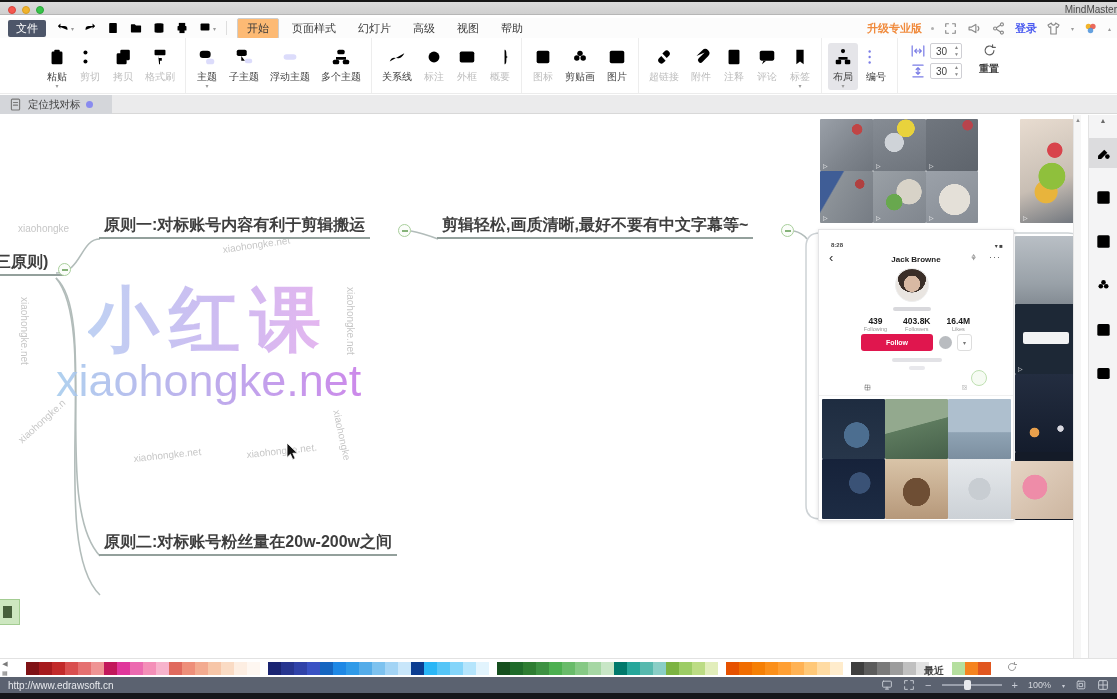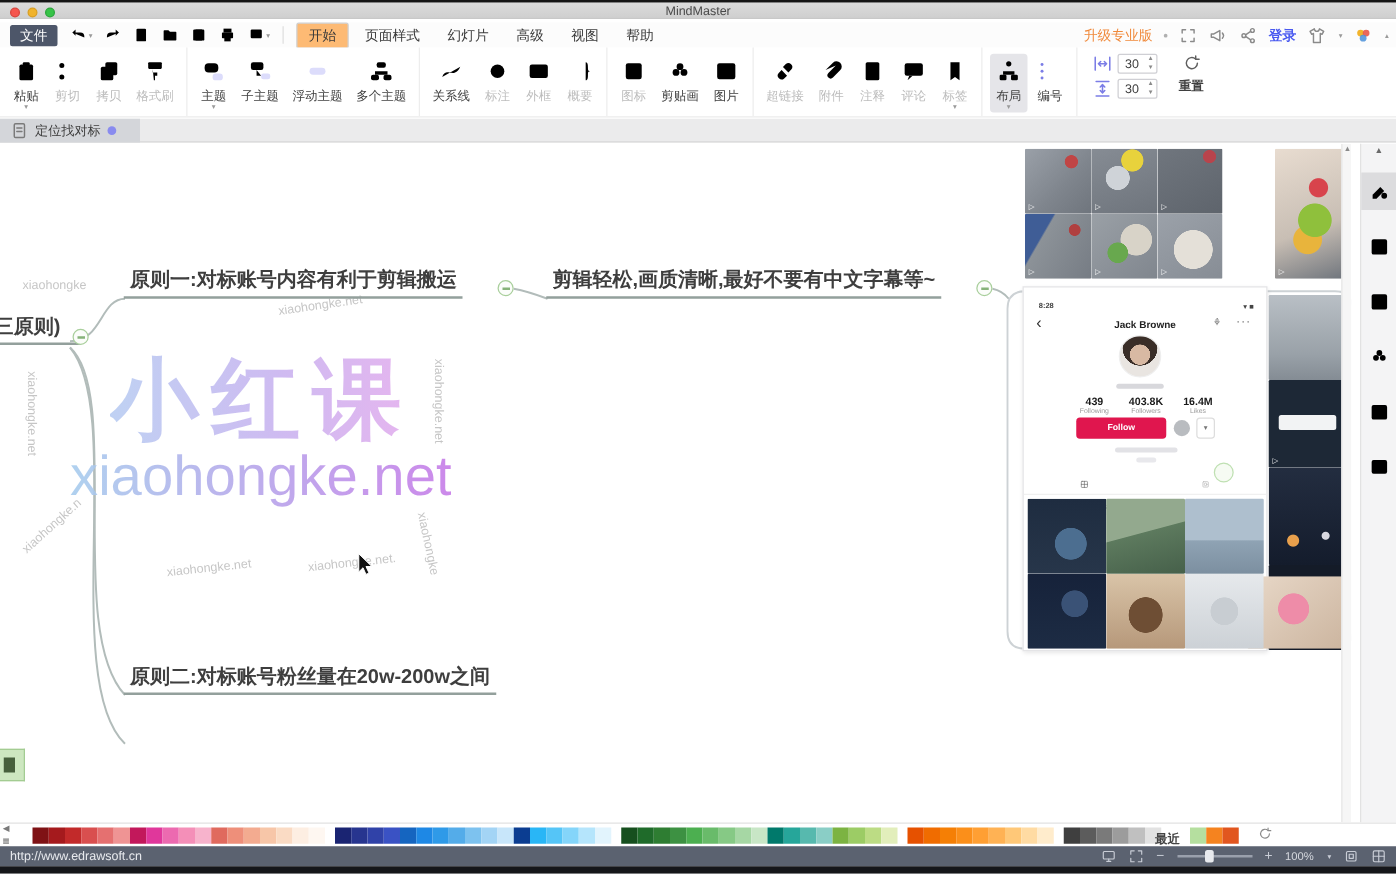--- a/index.html
+++ b/index.html
@@ -7,35 +7,35 @@
   body { font-family:"Liberation Sans","DejaVu Sans",sans-serif; background:#fff; position:relative; }
   .screen { position:absolute; inset:0; }
 
   
   .titlebar { position:absolute; left:0; top:0; width:1117px; height:15px;
     background:linear-gradient(#dcdcdc,#cfcfcf); border-top:2px solid #161616; border-bottom:1px solid #b6b6b6; }
   .tl { position:absolute; top:4px; width:8px; height:8px; border-radius:50%; }
   .tl.red { left:8px; background:#f5564e; border:1px solid #d8443c; }
   .tl.yel { left:22px; background:#f0b32c; border:1px solid #d99e21; }
   .tl.grn { left:36px; background:#37c348; border:1px solid #2aa63a; }
-  .win-title { position:absolute; left:0; right:0; top:2px; text-align:center; font-size:10px; color:#4a4a4a; }
+  .win-title { position:absolute; left:0; right:0; top:2px; text-align:right; font-size:10px; color:#4a4a4a; }
 
   
   .menubar { position:absolute; left:0; top:18px; width:1117px; height:20px; background:#fcfcfc; display:flex; align-items:center; }
   .file-btn { margin-left:8px; width:38px; height:17px; background:#4d5669; color:#fff; font-size:11px;
     display:flex; align-items:center; justify-content:center; border-radius:2px; }
   .quick { display:flex; align-items:center; margin-left:10px; gap:9px; color:#7c7c7c; }
   .quick .qi { display:flex; align-items:center; }
   .tiny-caret { font-size:6px; color:#9a9a9a; margin-left:1px; }
   .mb-sep { width:1px; height:14px; background:#dedede; margin:0 10px; }
   .menu-tabs { display:flex; align-items:center; gap:4px; }
   .mtab { font-size:11px; color:#3a3a3a; padding:2px 9px; white-space:nowrap; }
   .mtab.active { border:1px solid #cfcfcf; border-radius:2px; background:#fdba74; }
   .menu-right { position:absolute; right:6px; top:0; height:20px; display:flex; align-items:center; gap:9px; color:#8a8a8a; }
-  .upgrade { color:#f08a3c; font-size:11px; font-weight:normal; }
+  .upgrade { color:#f08a3c; font-size:11px; font-weight:bold; }
   .login { color:#4a5af0; font-size:11px; font-weight:bold; }
   .sep-dot { width:3px; height:3px; border-radius:50%; background:#b0b0b0; }
 
   
   .toolbar { position:absolute; left:0; top:38px; width:1117px; height:56px; background:#fff;
     border-bottom:1px solid #ececec; display:flex; align-items:stretch; }
   .tb-group { display:flex; align-items:flex-start; padding:5px 6px 0; border-right:1px solid #ededed; gap:3px; }
   .tb-item { display:flex; flex-direction:column; align-items:center; padding:2px 4px; border-radius:3px; min-width:30px; }
   .tb-item.selected { background:#e5e5e9; }
   .tb-ic { height:24px; display:flex; align-items:center; }
@@ -271,21 +271,21 @@
             <circle cx="8" cy="8" r="4" fill="#f2b42c" stroke="none"></circle>
             <circle cx="14.5" cy="8" r="4" fill="#e8594a" stroke="none" opacity=".9"></circle>
             <circle cx="11" cy="14" r="4" fill="#4a90d9" stroke="none" opacity=".85"></circle>
           </svg>
         </span>
       <span class="tiny-caret">▴</span>
     </div>
   </div>
 
   <div class="toolbar">
-    <div id="toolbar-groups" style="display:flex;">
+    <div id="toolbar-groups" style="display:flex;padding-left:36px;">
         <div class="tb-group">
           <div class="tb-item">
             <div class="tb-ic neutral">
               <svg width="20" height="20" viewBox="0 0 22 22">
                 <rect x="5" y="5" width="12" height="14" rx="1.5"></rect>
                 <rect x="8" y="3" width="6" height="4" rx="1"></rect>
               </svg>
             </div>
             <div class="tb-label">粘贴</div>
             <div class="tb-caret">▾</div>

